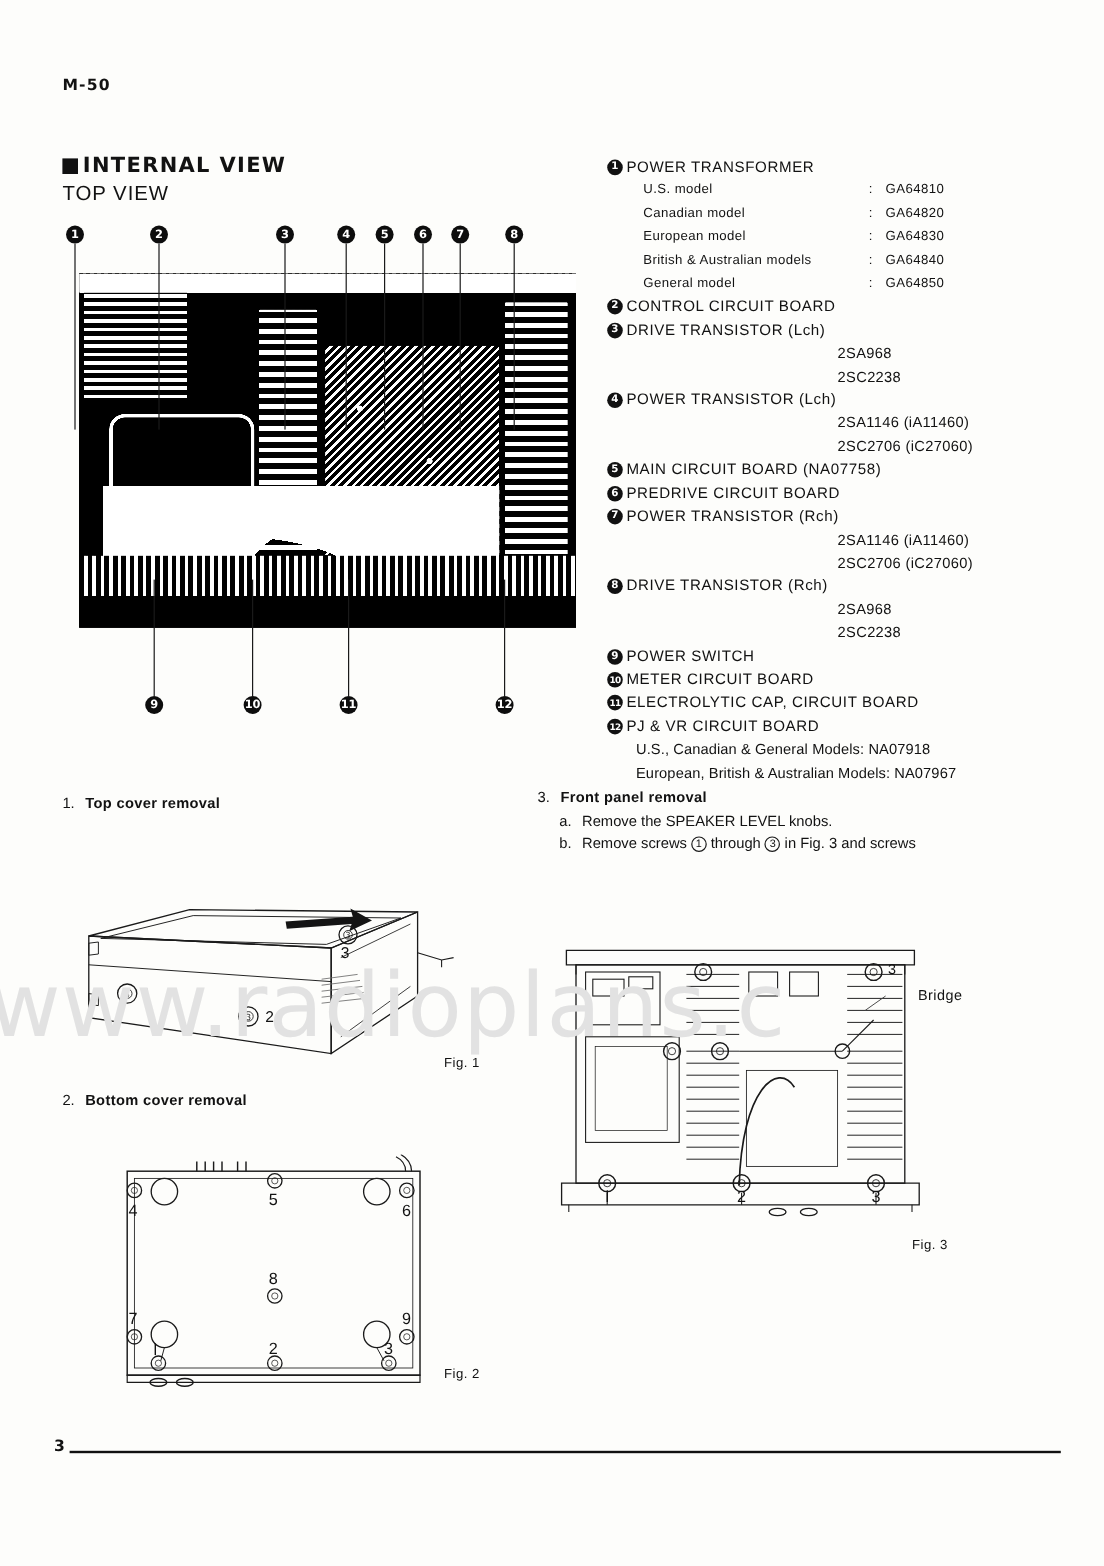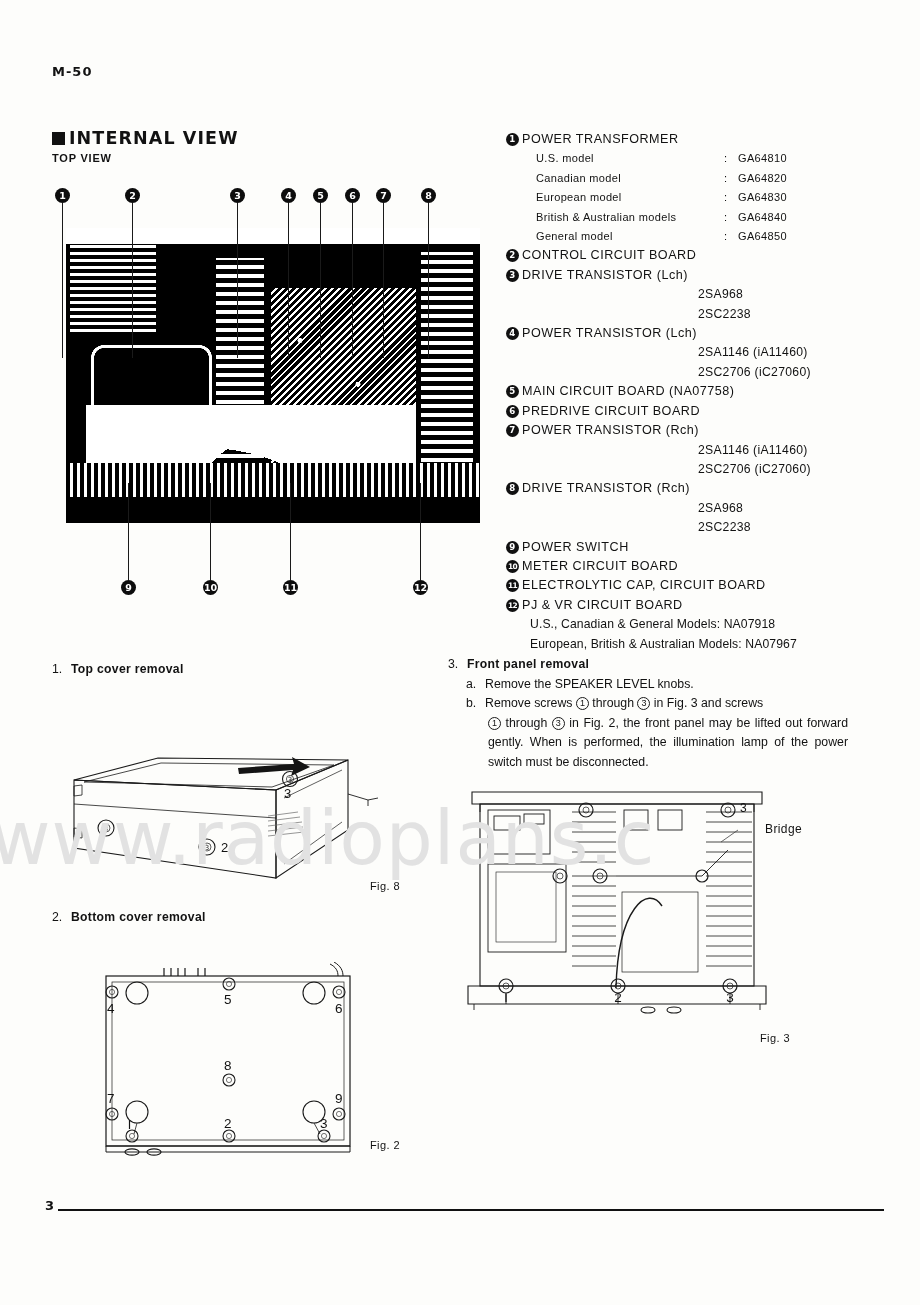--- a/index.html
+++ b/index.html
@@ -59,23 +59,22 @@
     background: #111;
     margin-right: 4px;
     flex: none;
   }
   #h-internal { left: 52px; top: 128px; }
   #h-disassembly { left: 52px; top: 618px; }
 
   .sub-head {
     position: absolute;
     left: 52px; top: 152px;
-    font-size: 11px;
+    font-size: 17px;
     letter-spacing: 0.8px;
-    font-weight: bold;
   }
 
   
   .photo-wrap {
     position: absolute;
     left: 66px; top: 228px;
     width: 414px; height: 295px;
   }
   .photo {
     position: absolute; inset: 0;
@@ -432,21 +431,21 @@
         <text x="145" y="98">3</text>
         <text x="228" y="30">3</text>
       </g>
       <g font-family="Liberation Sans, sans-serif" font-size="13" fill="#121212">
         <text x="59" y="81">l</text>
         <text x="159" y="100">2</text>
         <text x="222" y="46">3</text>
       </g>
     </svg>
   </div>
-  <div class="fig-cap" style="left:370px; top:880px;">Fig. 8</div>
+  <div class="fig-cap" style="left:370px; top:880px;">Fig. 1</div>
 
   <div class="proc" id="proc-2">
     <div class="step">
       <span class="mk">2.</span>
       <span class="title">Bottom cover removal</span>
     </div>
   </div>
 
   <div id="fig2">
     <svg width="262" height="198" viewBox="0 0 262 198">
@@ -518,23 +517,20 @@
       <span class="title">Front panel removal</span>
     </div>
     <div class="sub">
       <div class="step">
         <span class="mk">a.</span>
         <span>Remove the SPEAKER LEVEL knobs.</span>
       </div>
       <div class="step">
         <span class="mk">b.</span>
         <span><span>Remove screws </span><span class="circled">1</span><span> through </span><span class="circled">3</span><span> in Fig. 3 and screws </span></span>
-      </div>
-      <div class="body2">
-        <span class="circled">1</span><span> through </span><span class="circled">3</span><span> in Fig. 2, the front panel may be lifted out forward gently. When is performed, the illumination lamp of the power switch must be disconnected.</span>
       </div>
     </div>
   </div>
 
   <div id="fig3">
     <svg width="320" height="232" viewBox="0 0 320 232">
       <g fill="none" stroke="#1a1a1a" stroke-width="1.1">
 
         <path d="M6 4 L296 4 L296 16 L6 16 Z"></path>
         <path d="M14 16 L14 24 M288 16 L288 24" stroke-width="0.9"></path>

